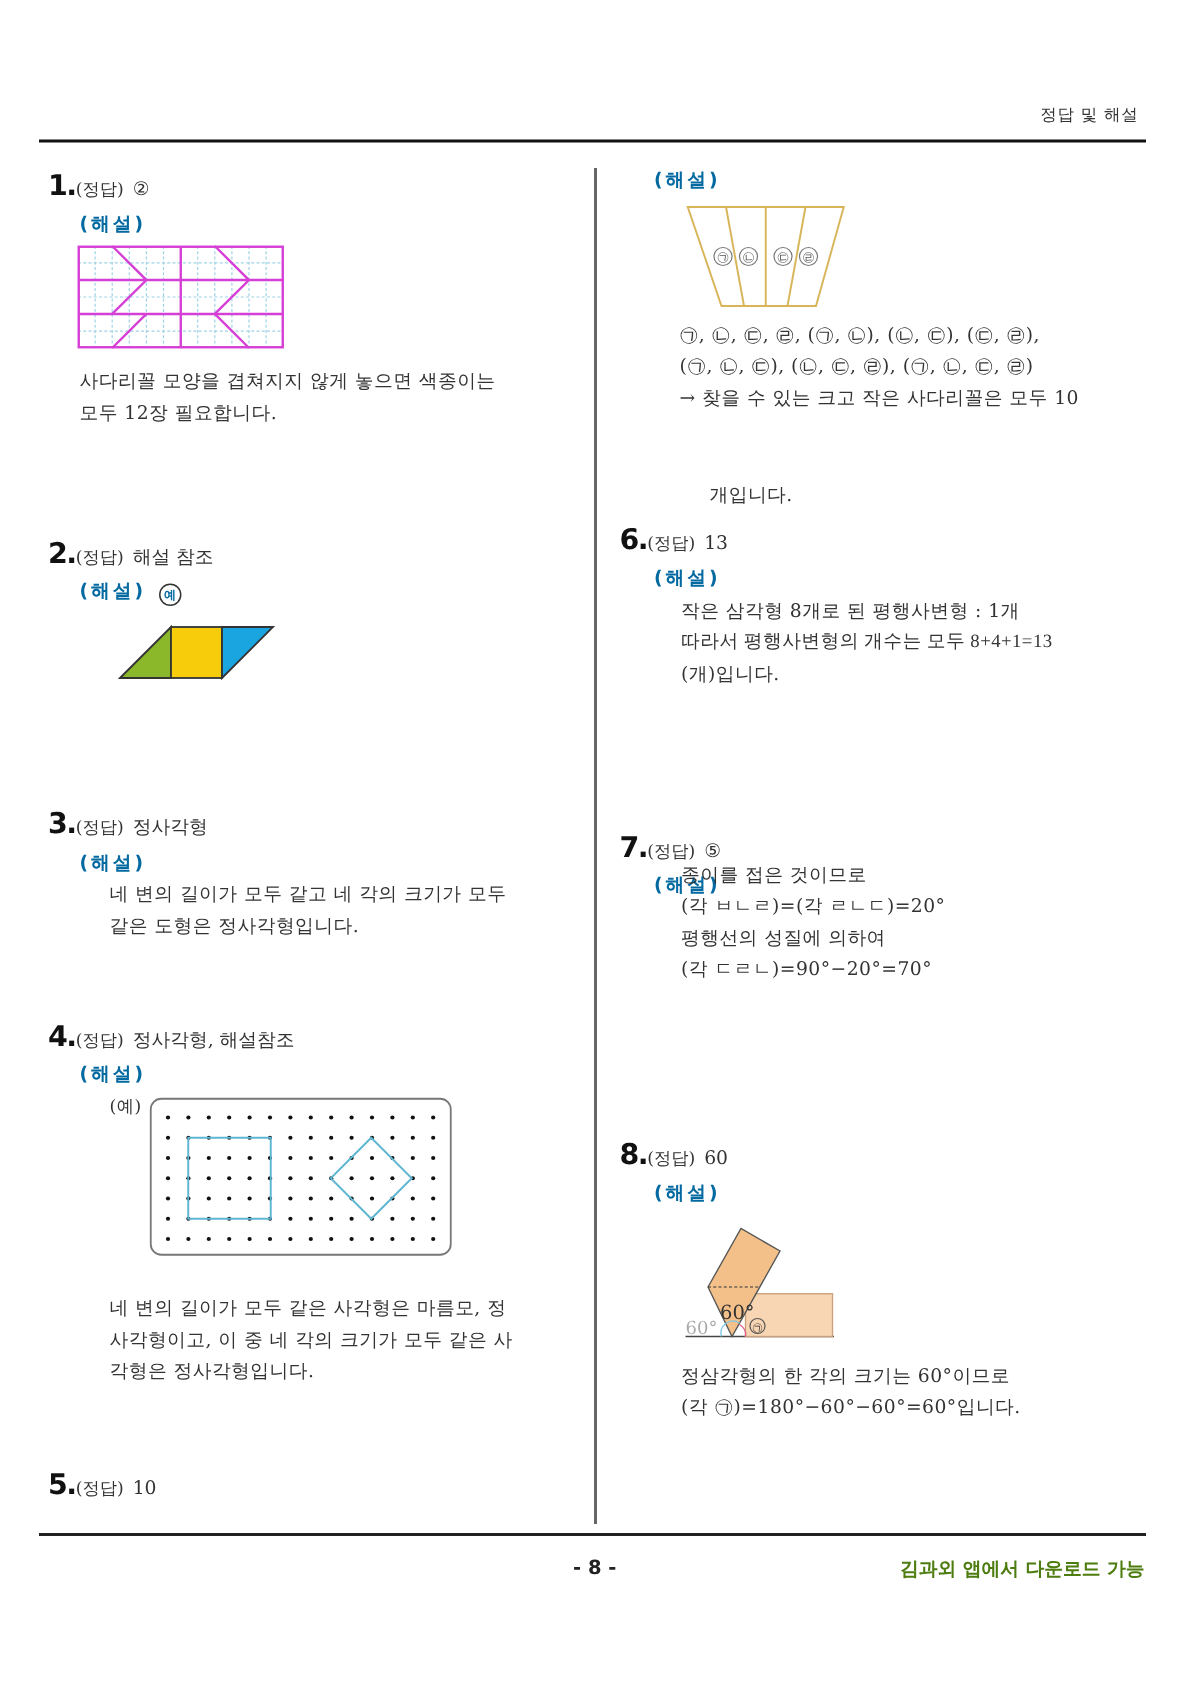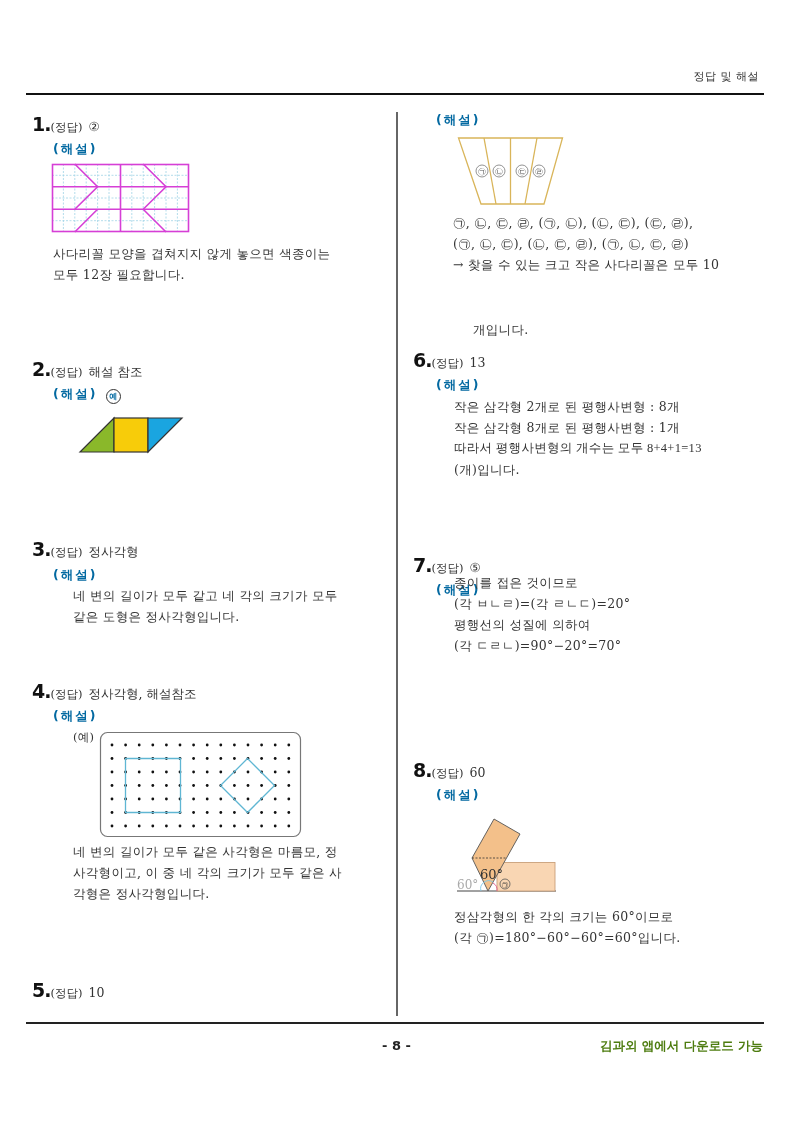--- a/index.html
+++ b/index.html
@@ -195,21 +195,21 @@
       <circle cx="134.39999999999998" cy="94" r="1.4"></circle>
       <circle cx="148" cy="94" r="1.4"></circle>
       <circle cx="161.6" cy="94" r="1.4"></circle>
       <circle cx="175.2" cy="94" r="1.4"></circle>
       <circle cx="188.79999999999998" cy="94" r="1.4"></circle>
     </g>
   <polygon points="25.5,26.5 80.5,26.5 80.5,80.5 25.5,80.5" fill="none" stroke="#5fb6d3" stroke-width="1.3"></polygon>
   <polygon points="147.5,26.5 174.5,53.5 147.5,80.5 120.5,53.5" fill="none" stroke="#5fb6d3" stroke-width="1.3"></polygon>
 </svg>
 <div class="abs txt" style="left:73px; top:841px;">
-  <div style="width:287px;" class="justify">네 변의 길이가 모두 같은 사각형은 마름모, 정</div>
+  <div style="width:287px;margin-top:20px;" class="justify">네 변의 길이가 모두 같은 사각형은 마름모, 정</div>
   <div style="width:287px;" class="justify">사각형이고, 이 중 네 각의 크기가 모두 같은 사</div>
   <div>각형은 정사각형입니다.</div>
 </div>
 
 <div class="abs ans" style="left:32px; top:979px;">
   <span class="qnum">5.</span><span class="tag">(정답)</span><span class="val">10</span>
 </div>
 
 <div class="abs expl" style="left:436px; top:112px;">(해설)</div>
 <svg style="left:458px; top:137px;" width="106" height="68">
@@ -235,21 +235,20 @@
   <div>(㉠, ㉡, ㉢), (㉡, ㉢, ㉣), (㉠, ㉡, ㉢, ㉣)</div>
   <div style="width:318px;" class="justify">→ 찾을 수 있는 크고 작은 사다리꼴은 모두 10</div>
   <div style="padding-left:20px;margin-top:44px;">개입니다.</div>
 </div>
 
 <div class="abs ans" style="left:413px; top:349px;">
   <span class="qnum">6.</span><span class="tag">(정답)</span><span class="val">13</span>
 </div>
 <div class="abs expl" style="left:436px; top:377px;">(해설)</div>
 <div class="abs txt" style="left:454px; top:396px;">
-  <div>작은 삼각형 2개로 된 평행사변형 : 8개</div>
   <div>작은 삼각형 8개로 된 평행사변형 : 1개</div>
   <div style="width:286px;font-family:Liberation Serif, serif;" class="justify">따라서 평행사변형의 개수는 모두 8+4+1=13</div>
   <div>(개)입니다.</div>
 </div>
 
 <div class="abs ans" style="left:413px; top:554px;">
   <span class="qnum">7.</span><span class="tag">(정답)</span><span class="val">⑤</span>
 </div>
 <div class="abs expl" style="left:436px; top:582px;">(해설)</div>
 <div class="abs txt" style="left:454px; top:572px;">

